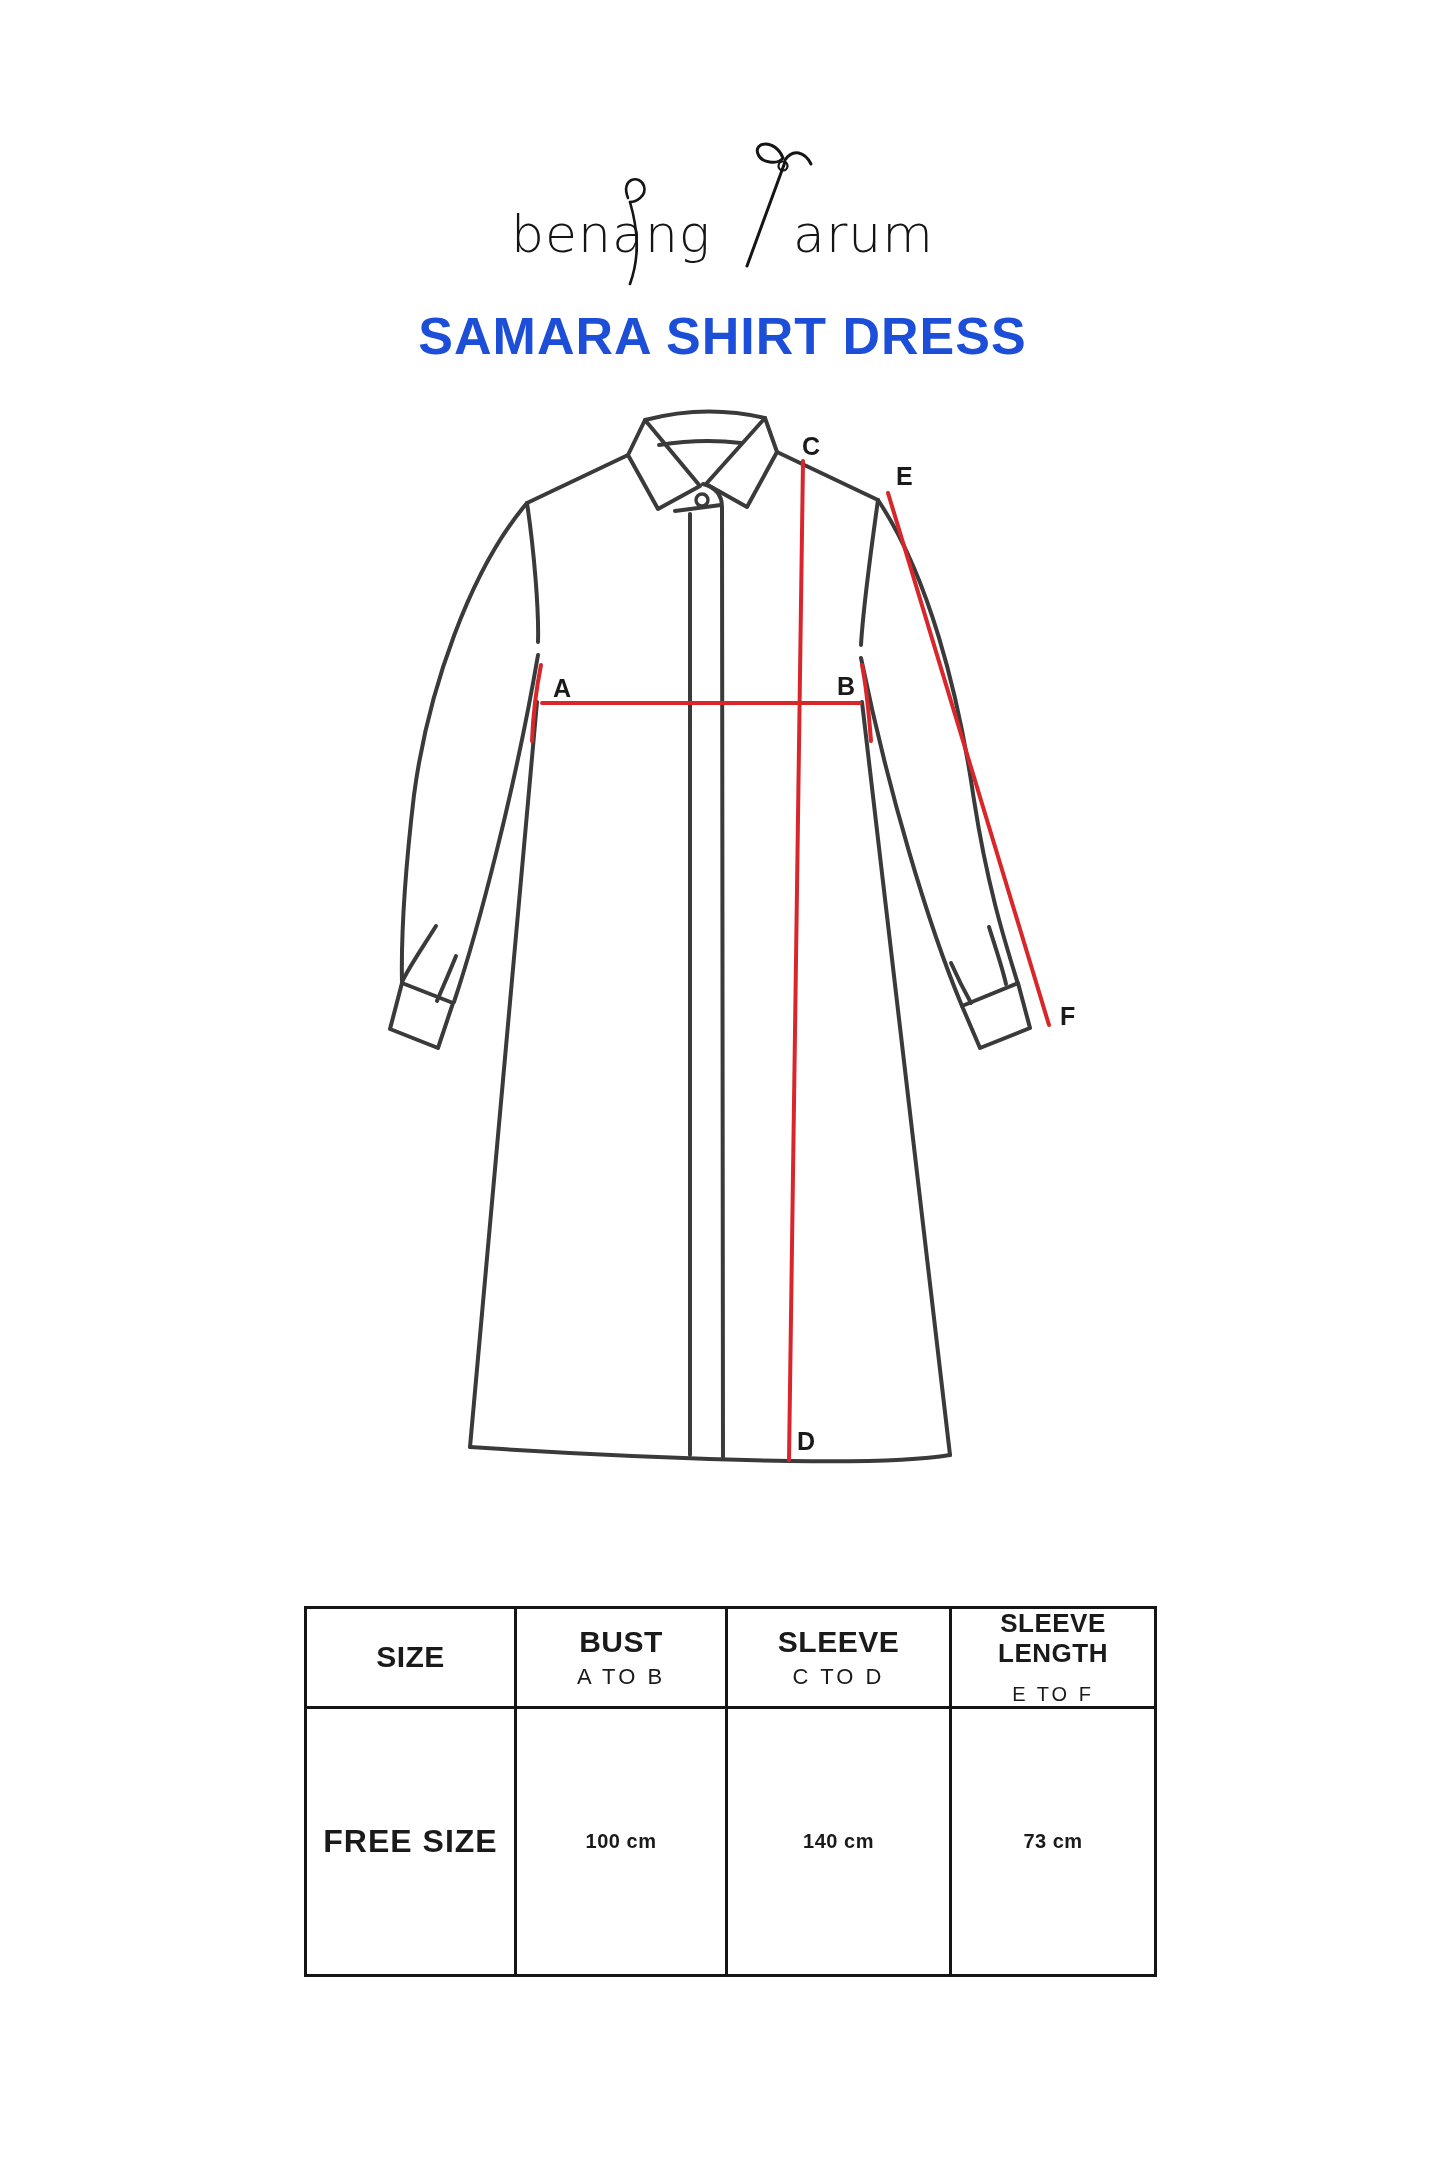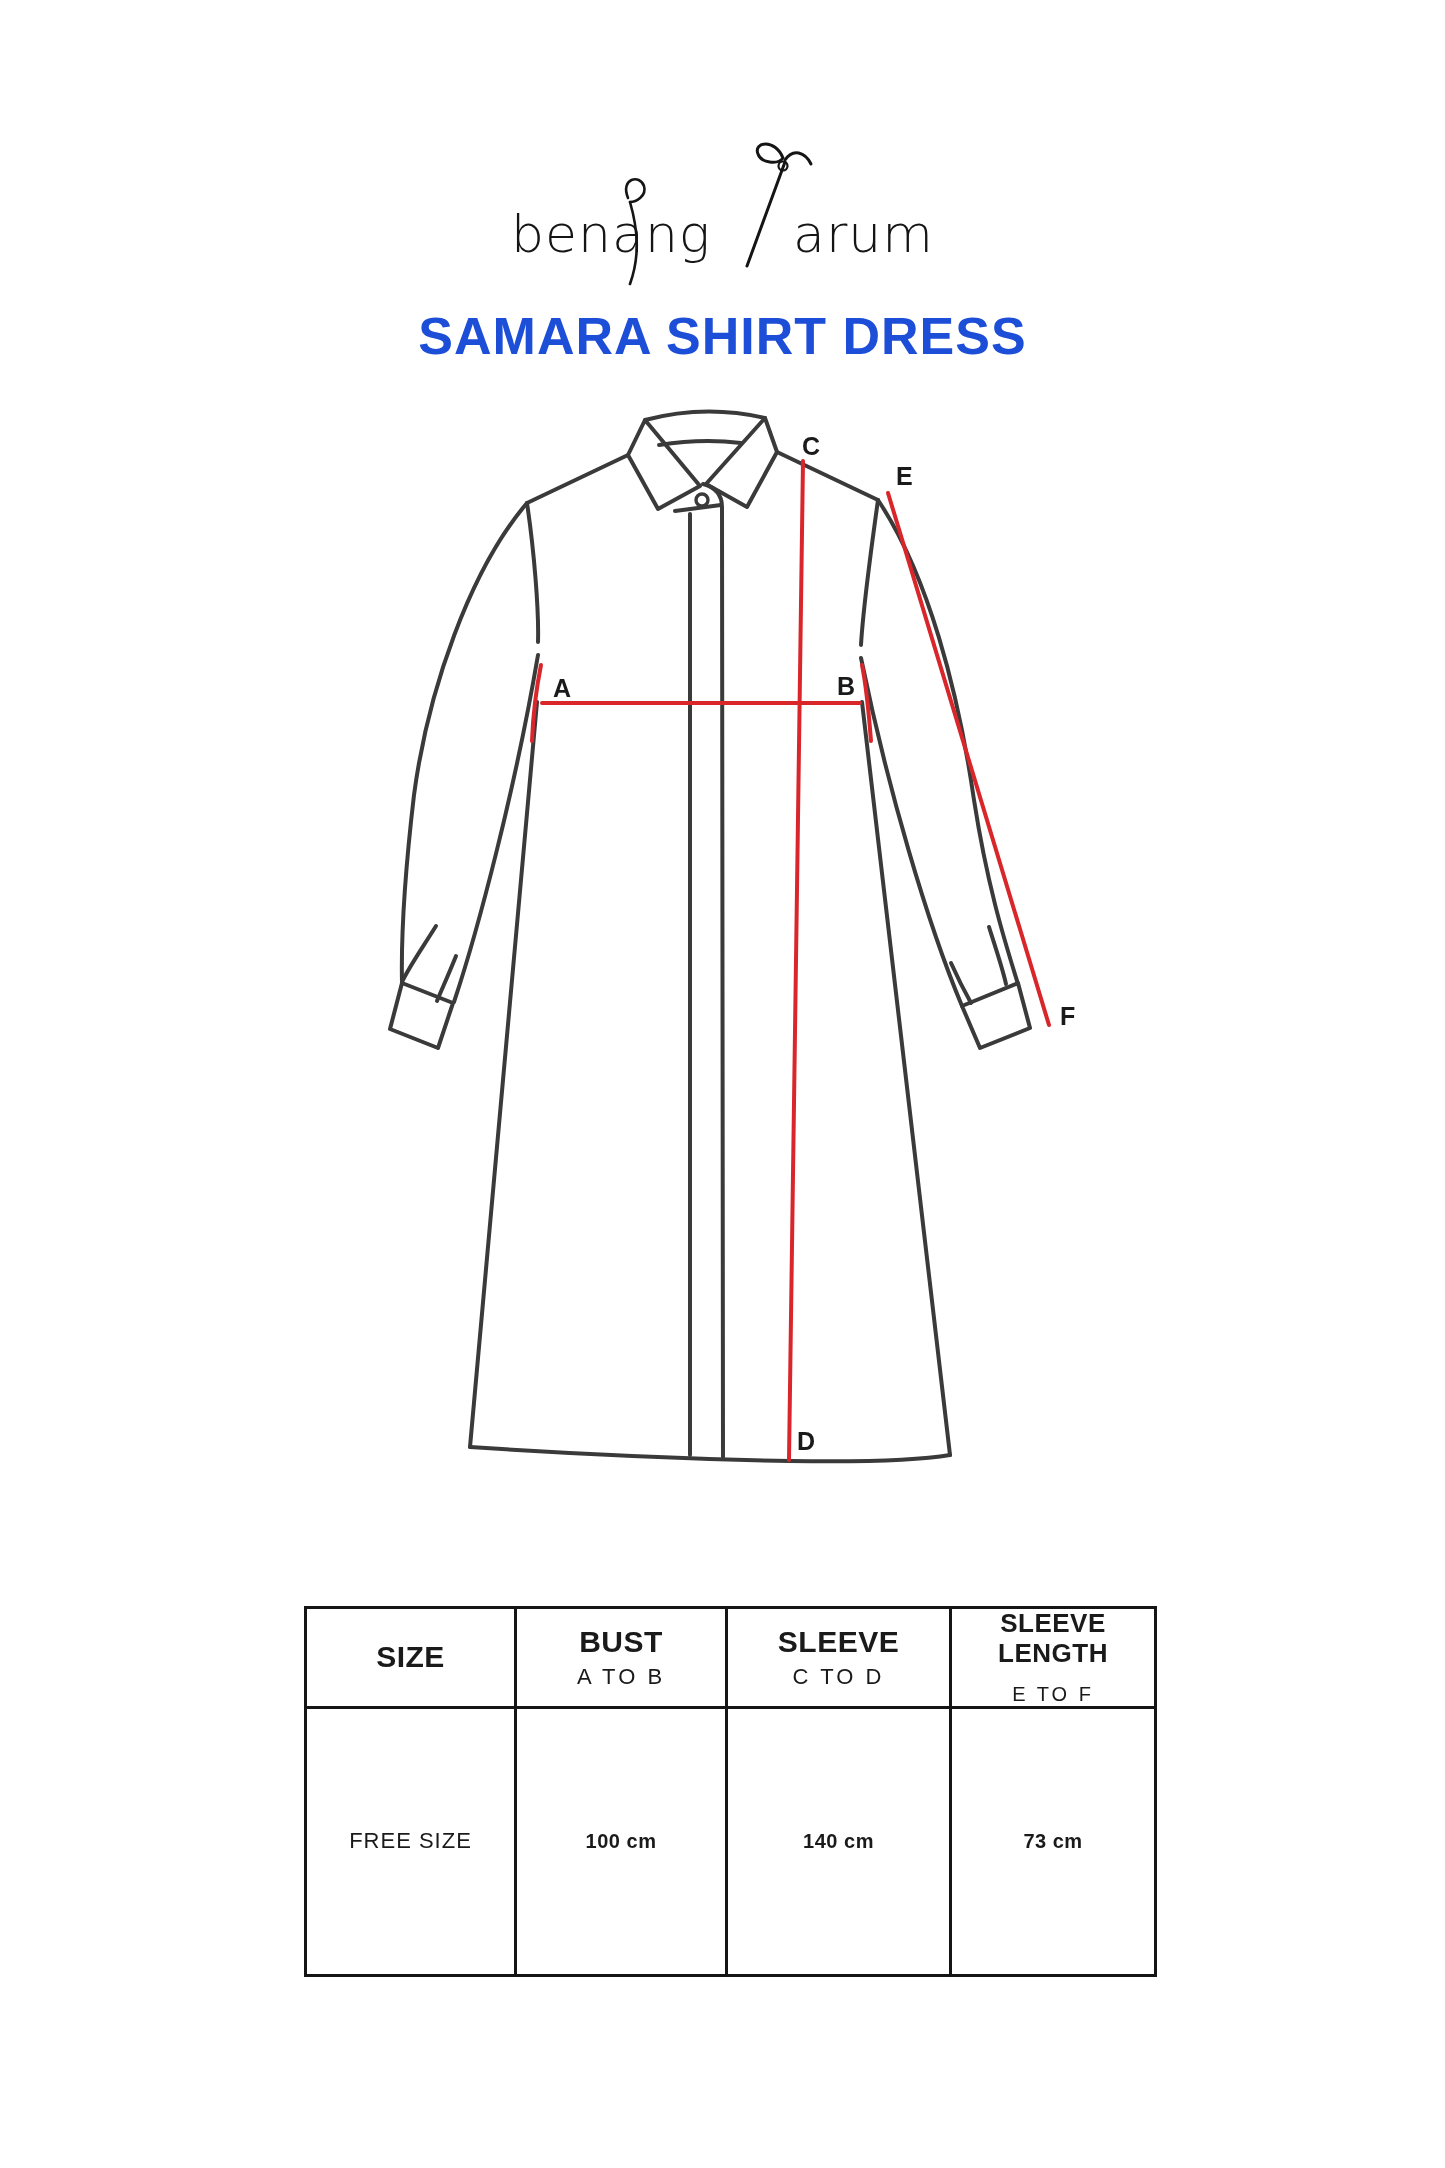--- a/index.html
+++ b/index.html
@@ -38,21 +38,21 @@
     position:absolute;left:304px;top:1606px;
     border-collapse:collapse;table-layout:fixed;
   }
   .size-table td{
     border:3px solid #151515;text-align:center;vertical-align:middle;
     padding:0;background:#ffffff;
   }
   .hdr-main{font-size:30px;font-weight:700;letter-spacing:0.5px;line-height:1.15;}
   .hdr-main.small{font-size:26px;}
   .hdr-sub{font-size:22px;font-weight:300;letter-spacing:3px;margin-top:4px;}
-  .cell-size{font-size:22px;font-weight:400;letter-spacing:1px;}
+  .cell-size{font-size:32px;font-weight:700;letter-spacing:1px;}
   .cell-val{font-size:20px;font-weight:700;letter-spacing:0.5px;}
   tr.hdr-row{height:97px;}
   tr.val-row{height:268px;}
 </style>
 </head>
 <body>
 
 <div class="logo">
   <span>ben</span><span class="logo-a"><span>a</span><svg viewBox="0 0 46 120">
       <g fill="none" stroke="#151515" stroke-width="2.6" stroke-linecap="round">

